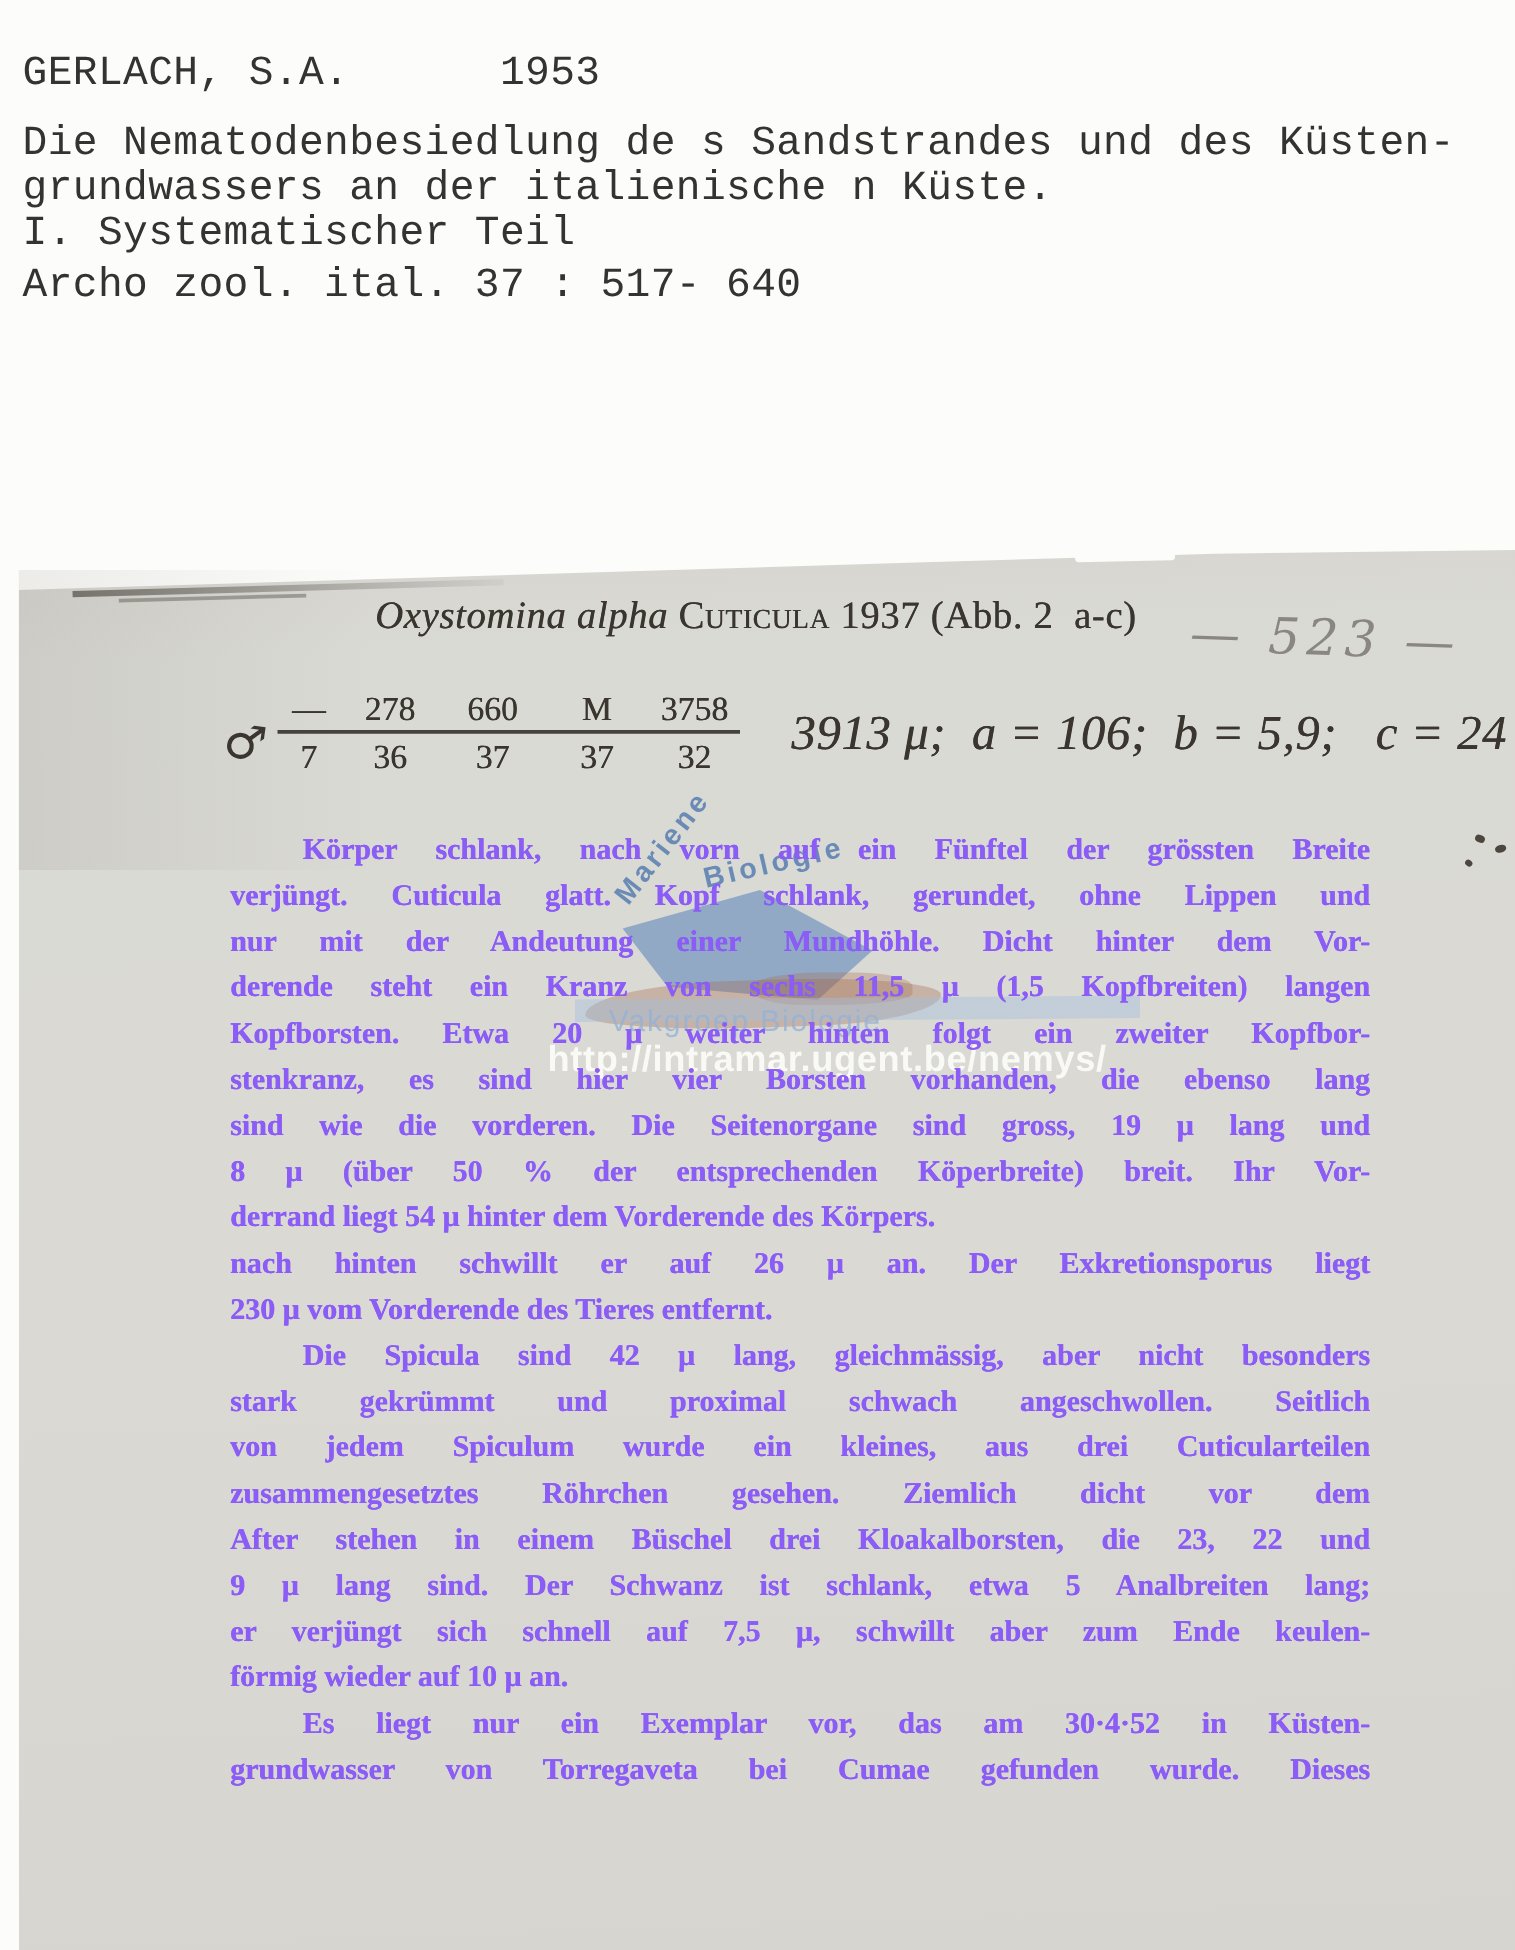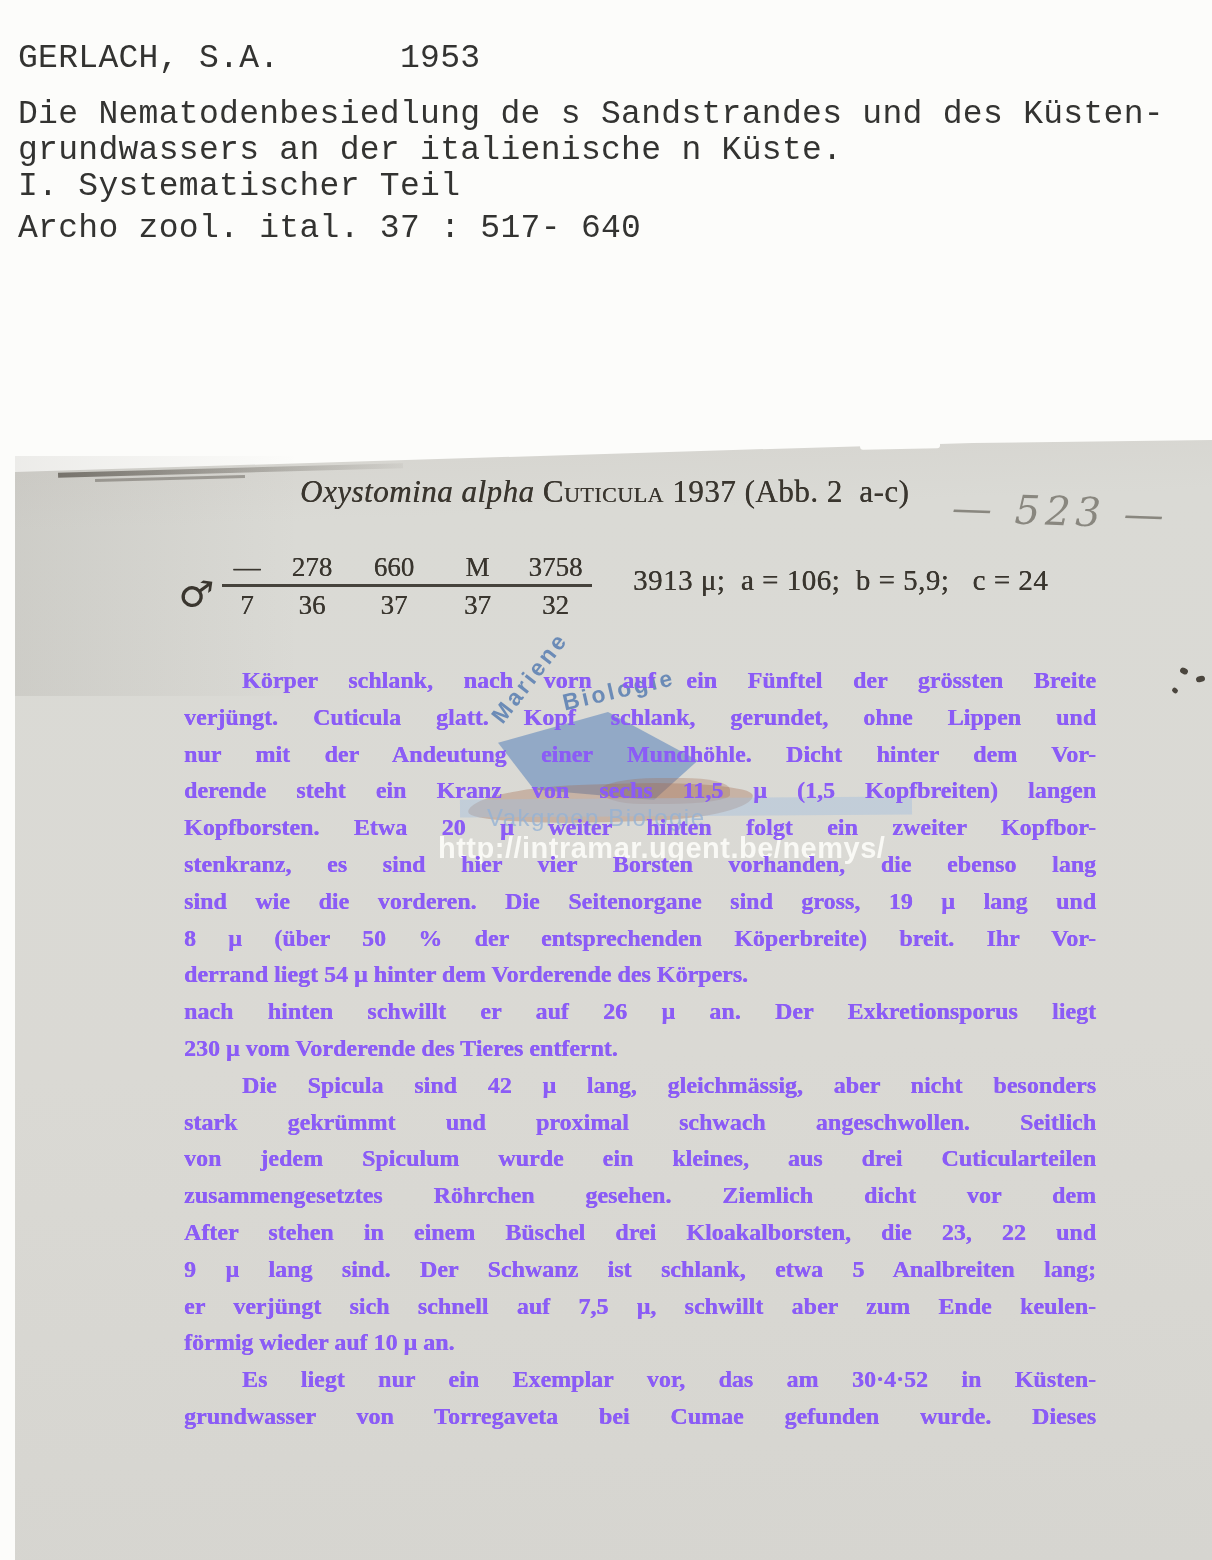--- a/index.html
+++ b/index.html
@@ -114,22 +114,23 @@
     left:222px;top:552px;width:370px;
     font-size:27px;text-shadow:0.3px 0 0 currentColor;
   }
   .frac-row{
     display:grid;grid-template-columns:50px 80px 84px 83px 73px;
     line-height:30px;text-align:center;
   }
   .frac-row.num{padding-bottom:2px;border-bottom:3px solid #46433c;}
   .frac-row.den{padding-top:3px;}
   .frac-summary{
-    left:633px;top:564px;font-size:29px;letter-spacing:0.5px;white-space:pre;
+    left:633px;top:564px;font-size:39px;letter-spacing:0.5px;white-space:pre;
     text-shadow:0.3px 0 0 currentColor;
+    font-style:italic;
   }
   .bodytext{
     left:184px;top:662px;width:912px;
     font-size:24px;line-height:36.8px;color:#8b5cf6;
     text-shadow:0.3px 0 0 currentColor;
     z-index:3;position:absolute;font-weight:bold;
   }
   .bl{text-align:justify;text-align-last:justify;}
   .bl.end{text-align-last:left;}
   .bl.ind{text-indent:58px;}

